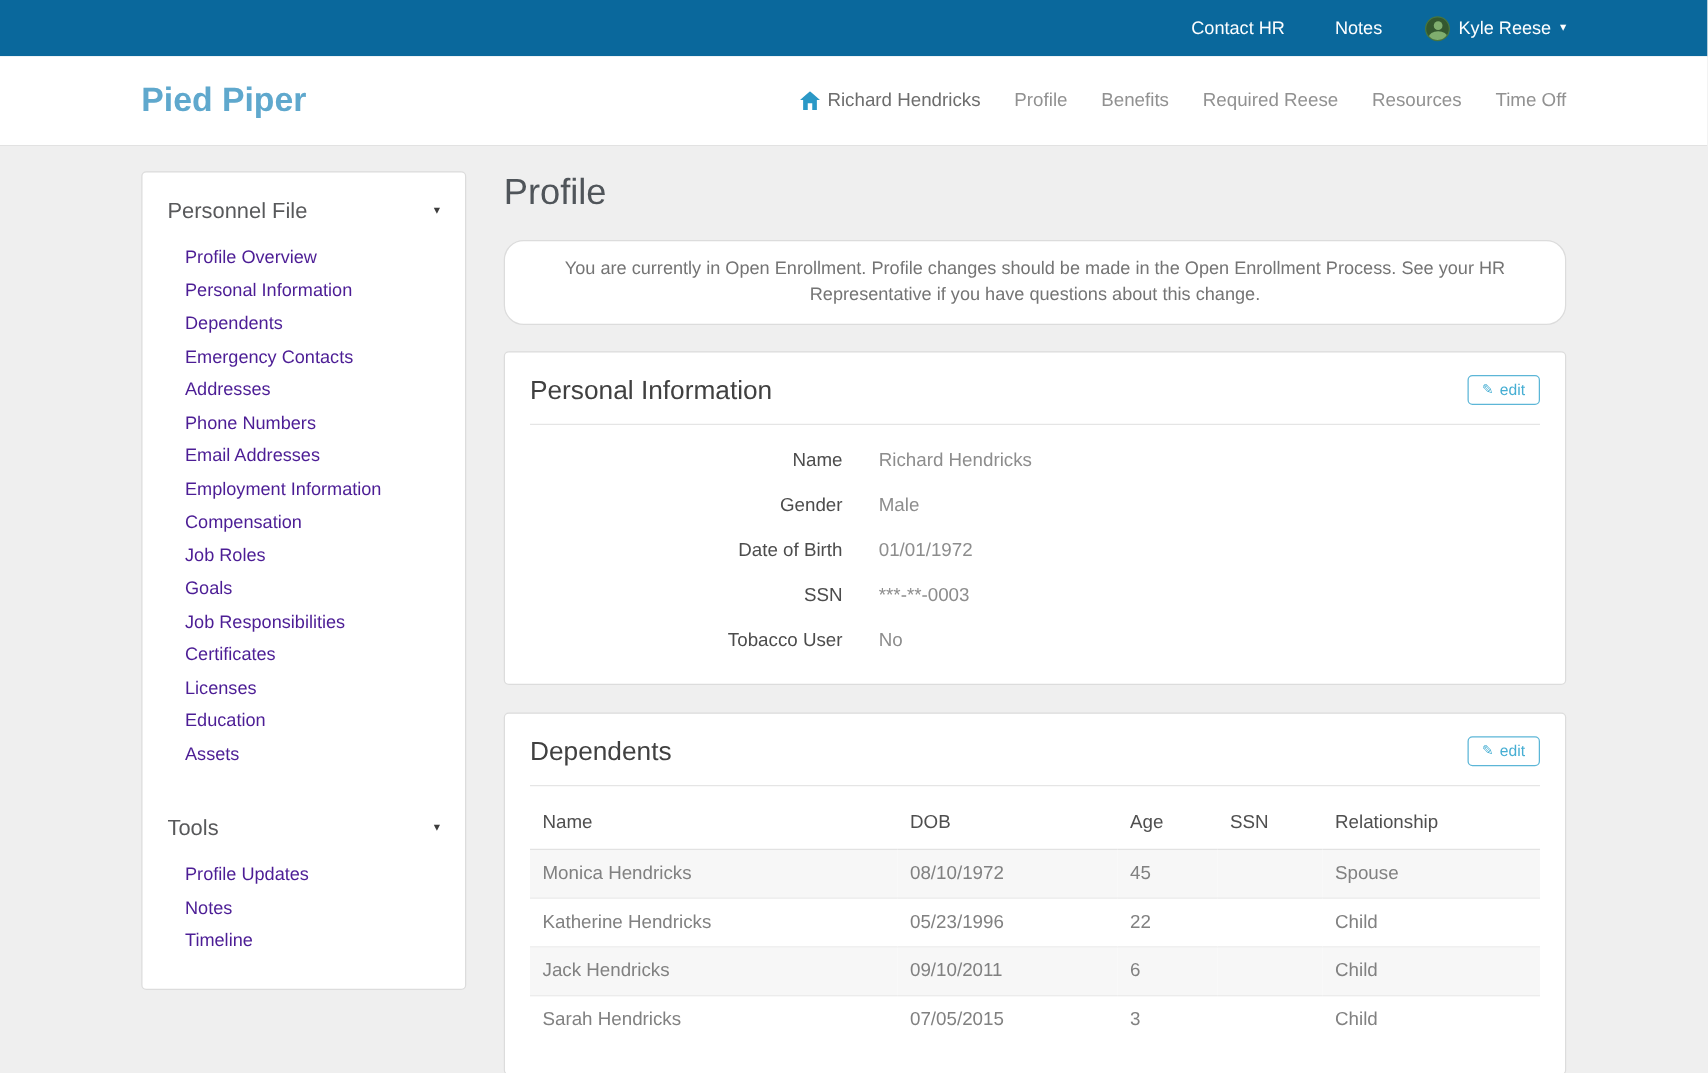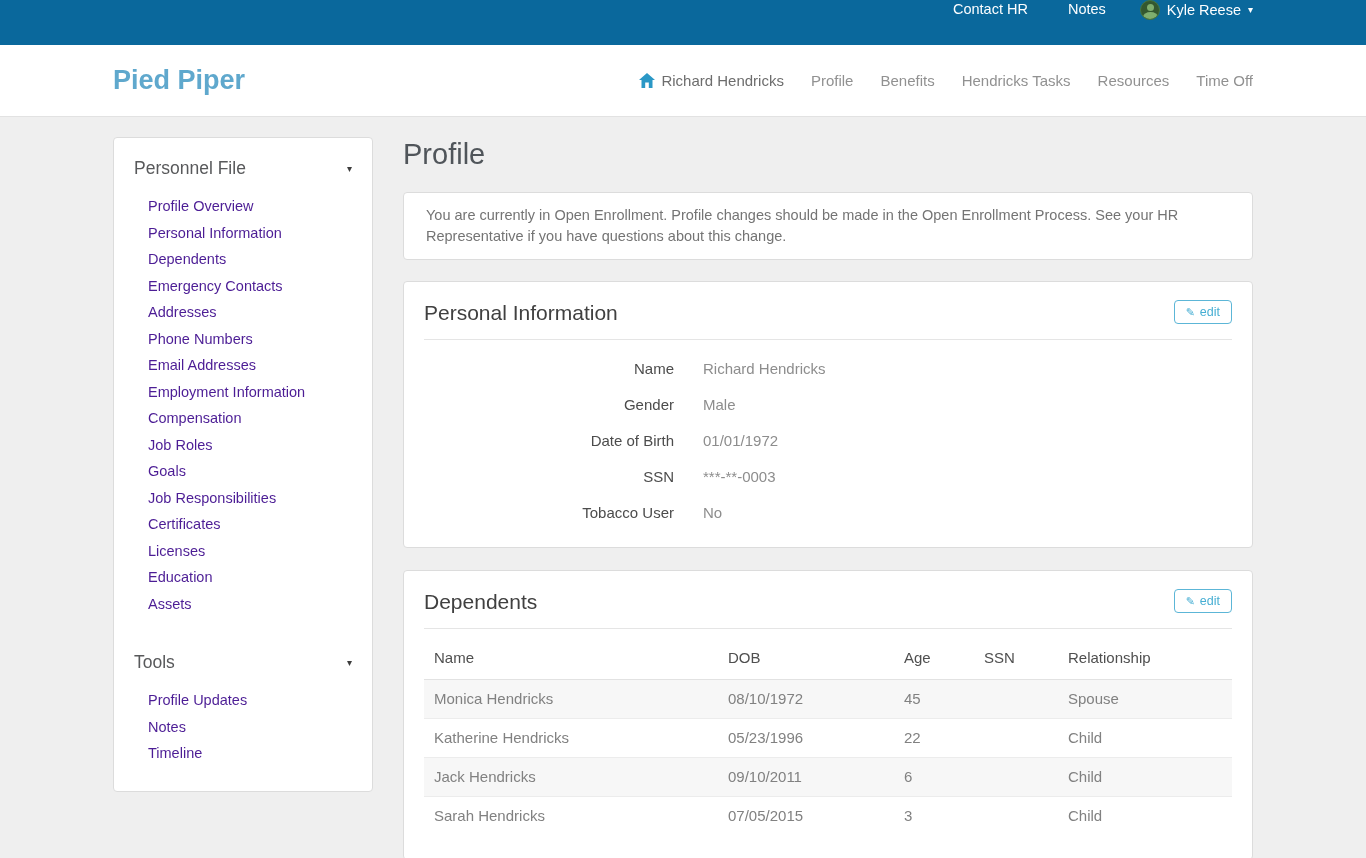--- a/index.html
+++ b/index.html
@@ -11,21 +11,21 @@
     font-family: "Liberation Sans", "DejaVu Sans", sans-serif;
     color: #777;
   }
   .container { width: 1140px; margin: 0 auto; }
 
   
   .topbar { background: #0a689c; height: 45px; }
   .topbar .container {
     height: 100%;
     display: flex;
-    align-items: flex-start;
+    align-items: center;
     justify-content: flex-end;
     gap: 28px;
   }
   .topbar-link {
     color: #fdfeff;
     font-size: 14.5px;
     cursor: pointer;
     background: none; border: none;
     font-family: inherit;
   }
@@ -88,22 +88,22 @@
   .side-list li {
     font-size: 14.5px; color: #4c1d95; line-height: 26.5px; cursor: pointer;
   }
 
   
   .page-title {
     font-size: 29px; font-weight: 400; color: #50555a;
     margin: 0 0 21px 0; line-height: 34px;
   }
   .notice {
-    background: #fff; border: 1px solid #dcdcdc; border-radius: 4px;
-    padding: 12px 22px; font-size: 14.5px; line-height: 21px; color: #747474;
+    background: #fff; border: 1px solid #dcdcdc; border-radius: 16px;
+    padding: 12px 22px; font-size: 14.5px; line-height: 21px; color: #747474; text-align: center;
   }
   .card {
     background: #fff; border: 1px solid #dcdcdc; border-radius: 4px;
     margin-top: 22px; padding: 18px 20px 24px 20px;
   }
   .card-head { display: flex; align-items: flex-start; justify-content: space-between; }
   .card-title { font-size: 21px; font-weight: 400; color: #404040; line-height: 26px; }
   .edit-btn {
     display: inline-flex; align-items: center; gap: 5px;
     border: 1px solid #5cb6d7; border-radius: 4px; background: #fff;
@@ -160,21 +160,21 @@
     <div class="brand">Pied Piper</div>
     <div class="main-nav">
       <button class="nav-item current">
         <svg class="home-icon" viewBox="0 0 16 15">
           <path d="M8 0 L16 7 H13.5 V15 H9.8 V9.5 H6.2 V15 H2.5 V7 H0 Z" fill="#2b98c6"></path>
         </svg>
         <span>Richard Hendricks</span>
       </button>
       <button class="nav-item">Profile</button>
       <button class="nav-item">Benefits</button>
-      <button class="nav-item">Hendricks Tasks</button>
+      <button class="nav-item">Required Reese</button>
       <button class="nav-item">Resources</button>
       <button class="nav-item">Time Off</button>
     </div>
   </div>
 </div>
 
 <div class="container page">
 
   <aside class="sidebar">
     <div class="side-card">

